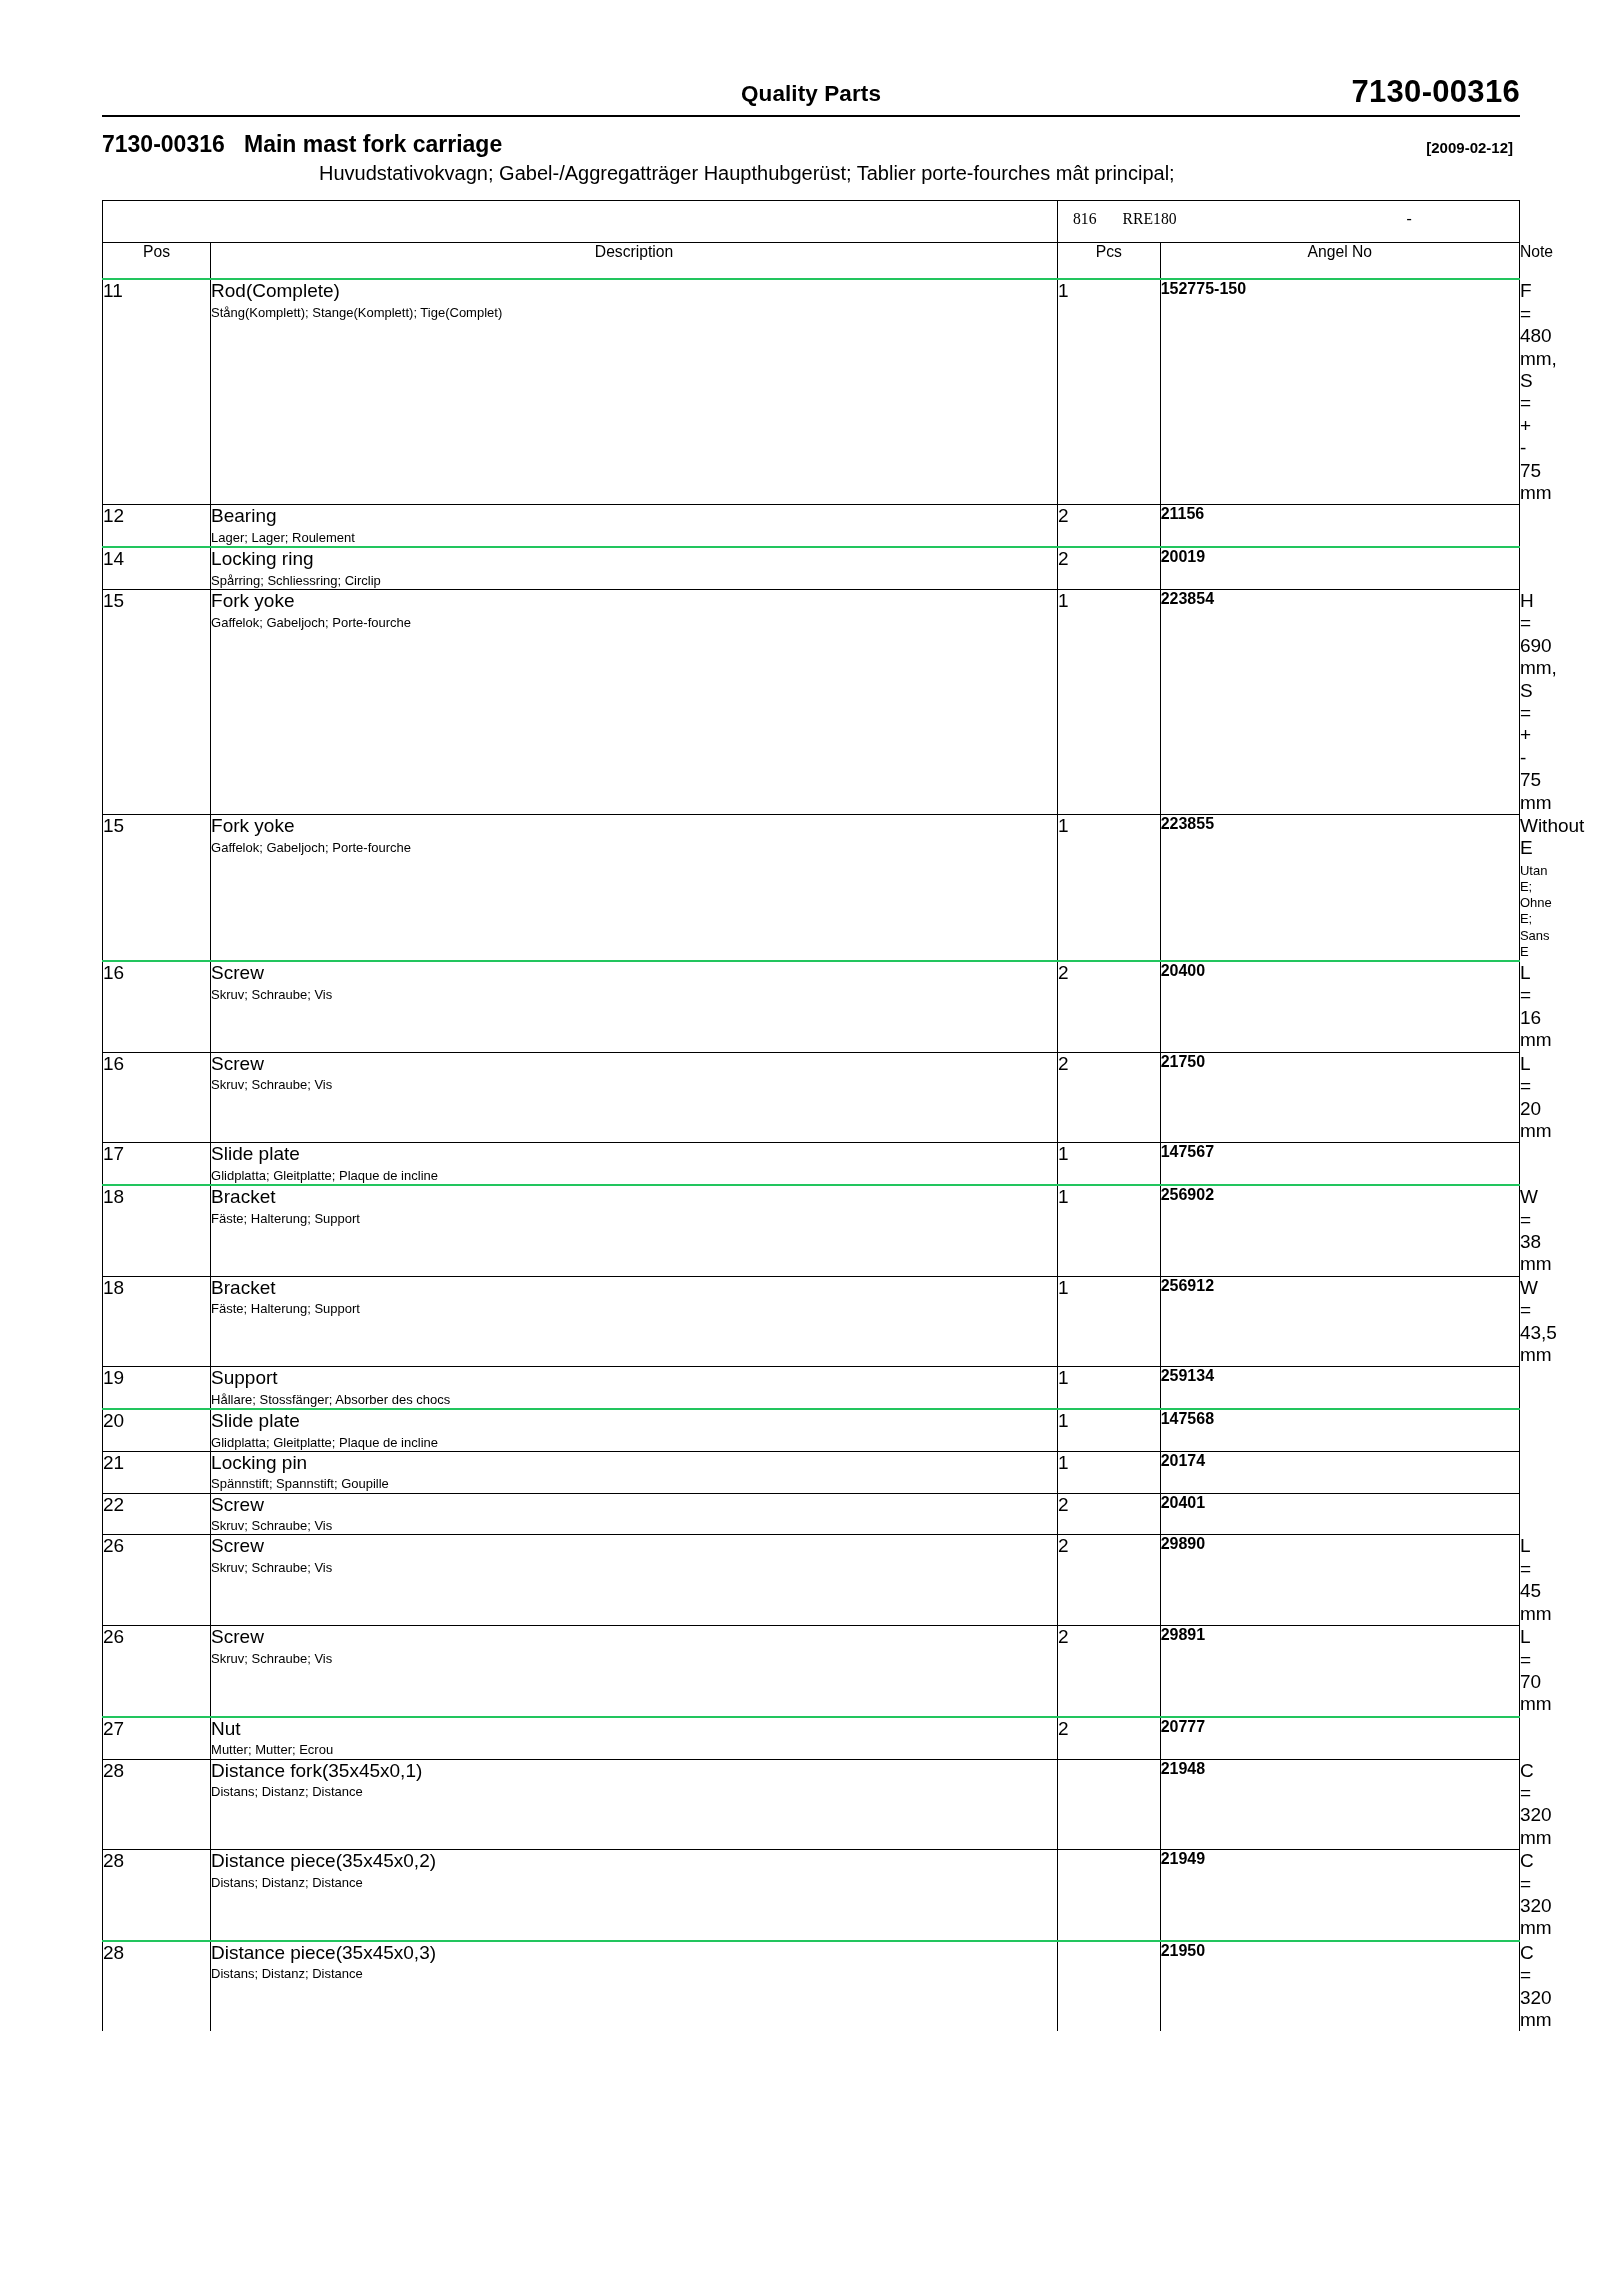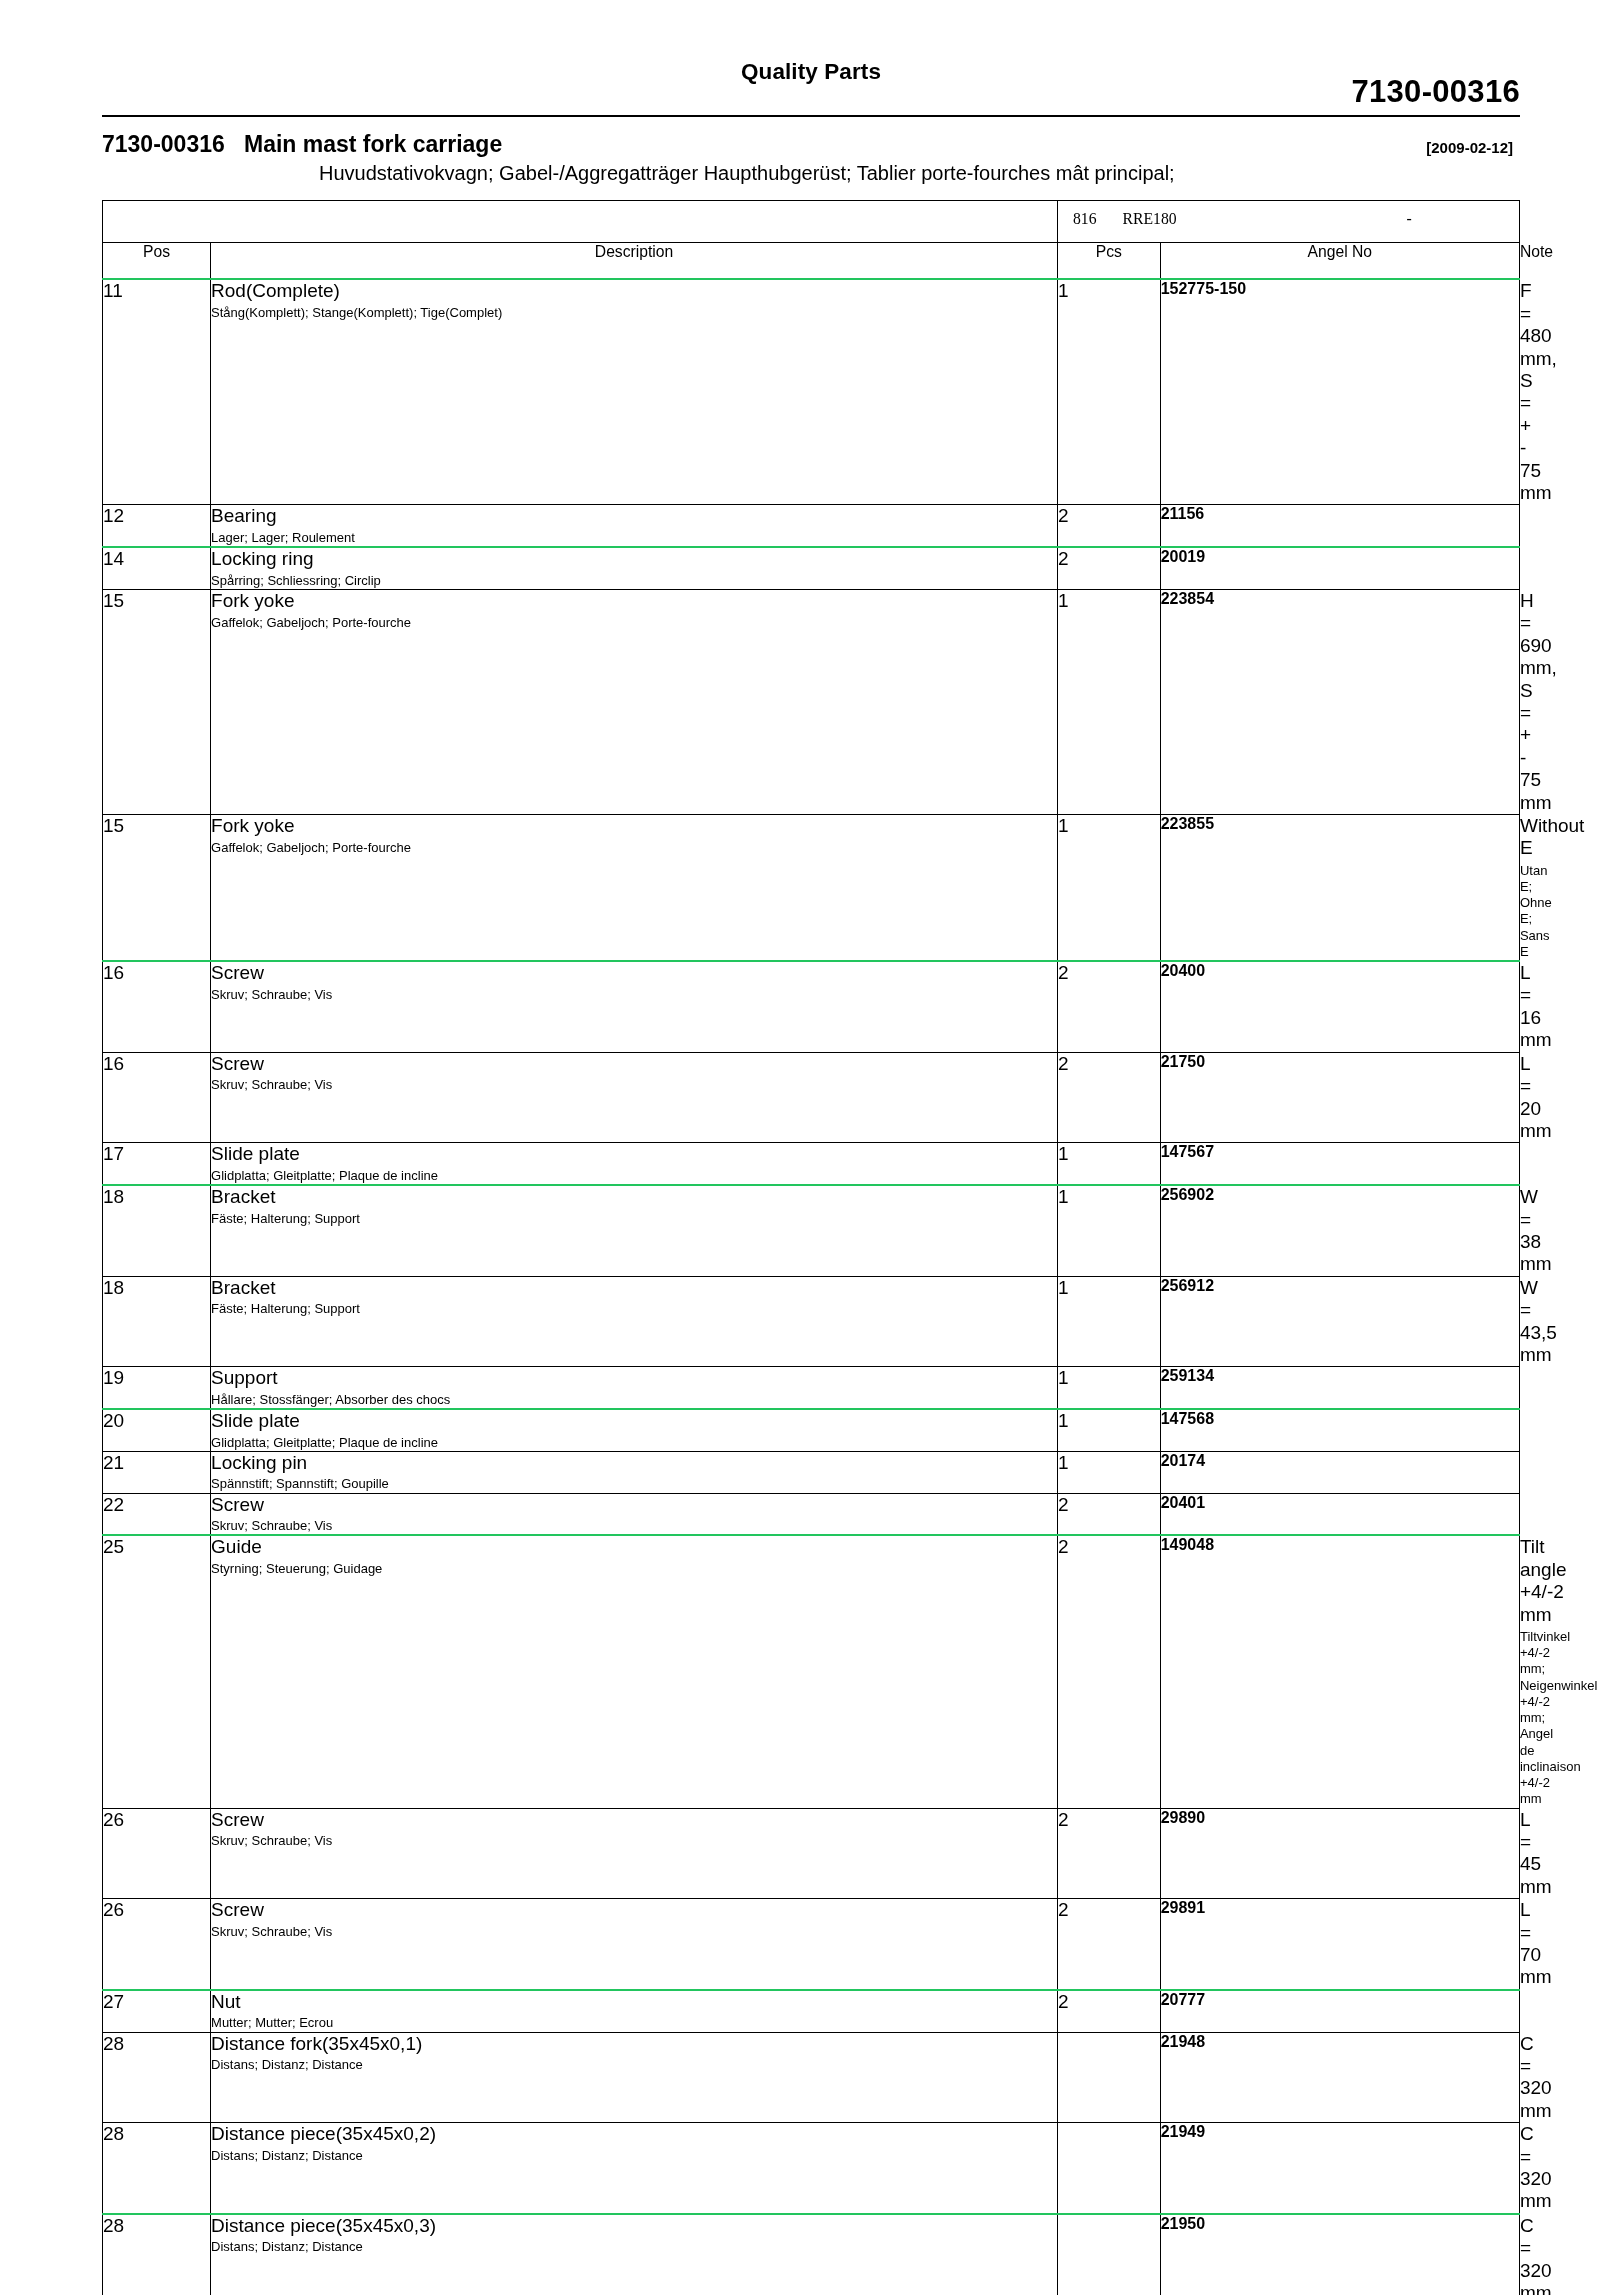--- a/index.html
+++ b/index.html
@@ -12,21 +12,21 @@
   }
   .page {
     width: 1622px;
     min-height: 2295px;
     padding: 59px 102px 27px 102px;
     position: relative;
   }
   
   .top-head {
     display: flex;
-    align-items: flex-start;
+    align-items: flex-end;
     justify-content: center;
     position: relative;
     height: 48px;
   }
   .quality-parts {
     font-size: 22.5px;
     font-weight: bold;
     letter-spacing: 0.1px;
   }
   .doc-no-top {
@@ -339,33 +339,20 @@
           <td class="cell-desc">
             <div class="desc-main">Screw</div>
             <div class="desc-sub">Skruv; Schraube; Vis</div>
           </td>
           <td class="cell-pcs">2</td>
           <td class="cell-part">20401</td>
           <td class="cell-note">
             <div class="note-main"></div>
           </td>
         </tr>
-        <tr class="groupstart nb">
-          <td class="cell-pos">25</td>
-          <td class="cell-desc">
-            <div class="desc-main">Guide</div>
-            <div class="desc-sub">Styrning; Steuerung; Guidage</div>
-          </td>
-          <td class="cell-pcs">2</td>
-          <td class="cell-part">149048</td>
-          <td class="cell-note">
-            <div class="note-main">Tilt angle +4/-2 mm</div>
-            <div class="note-sub">Tiltvinkel +4/-2 mm; Neigenwinkel +4/-2 mm; Angel de inclinaison +4/-2 mm</div>
-          </td>
-        </tr>
         <tr class="inner nb">
           <td class="cell-pos">26</td>
           <td class="cell-desc">
             <div class="desc-main">Screw</div>
             <div class="desc-sub">Skruv; Schraube; Vis</div>
           </td>
           <td class="cell-pcs">2</td>
           <td class="cell-part">29890</td>
           <td class="cell-note">
             <div class="note-main">L = 45 mm</div>

